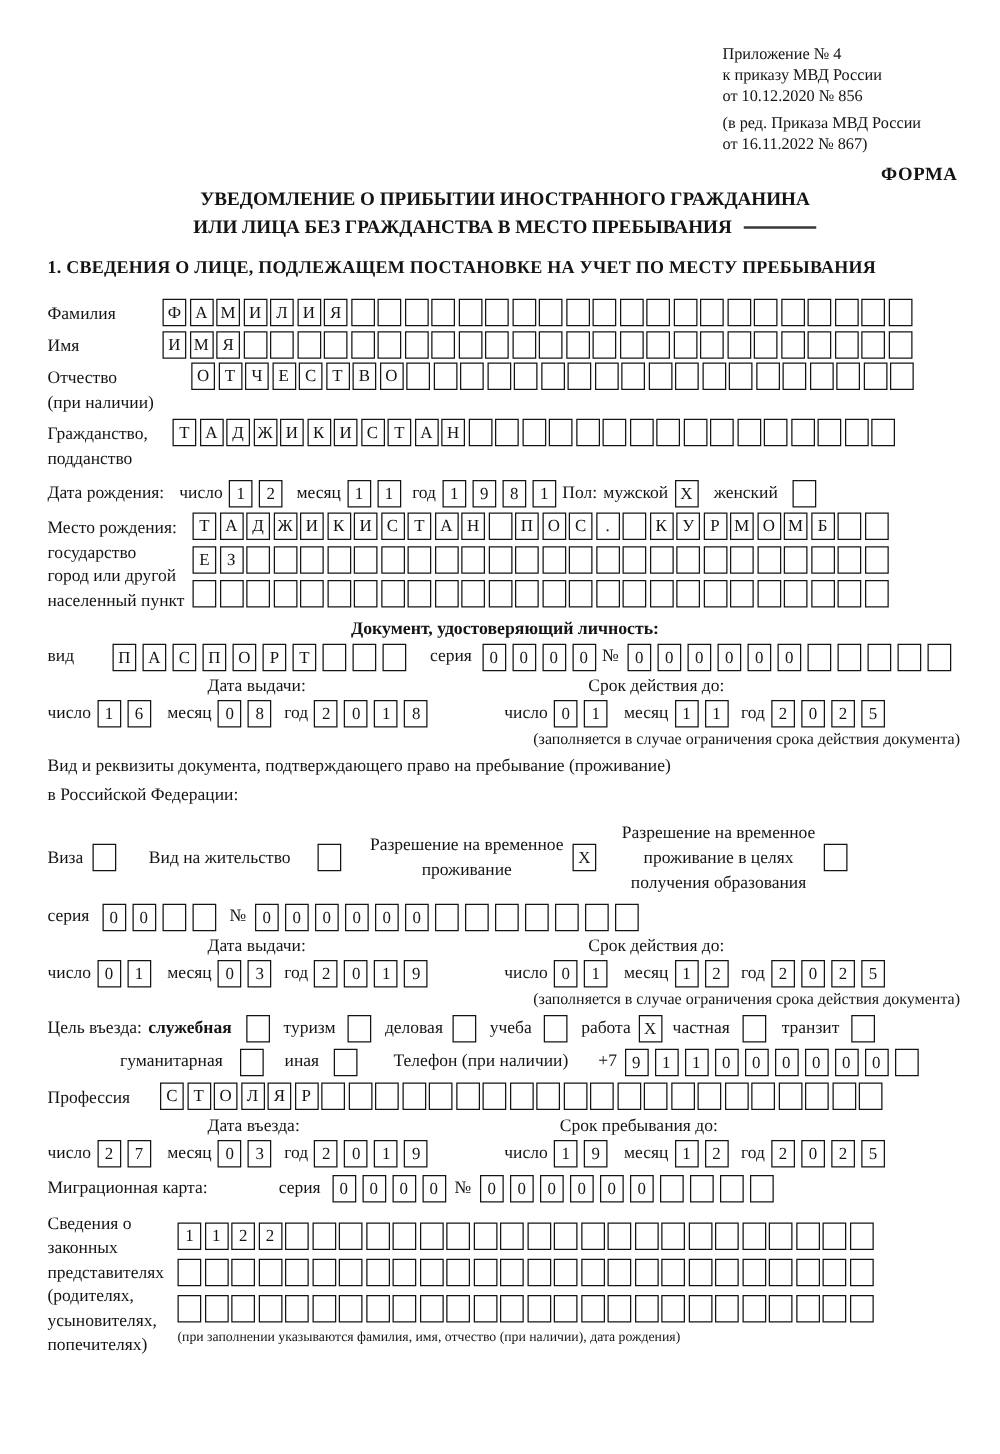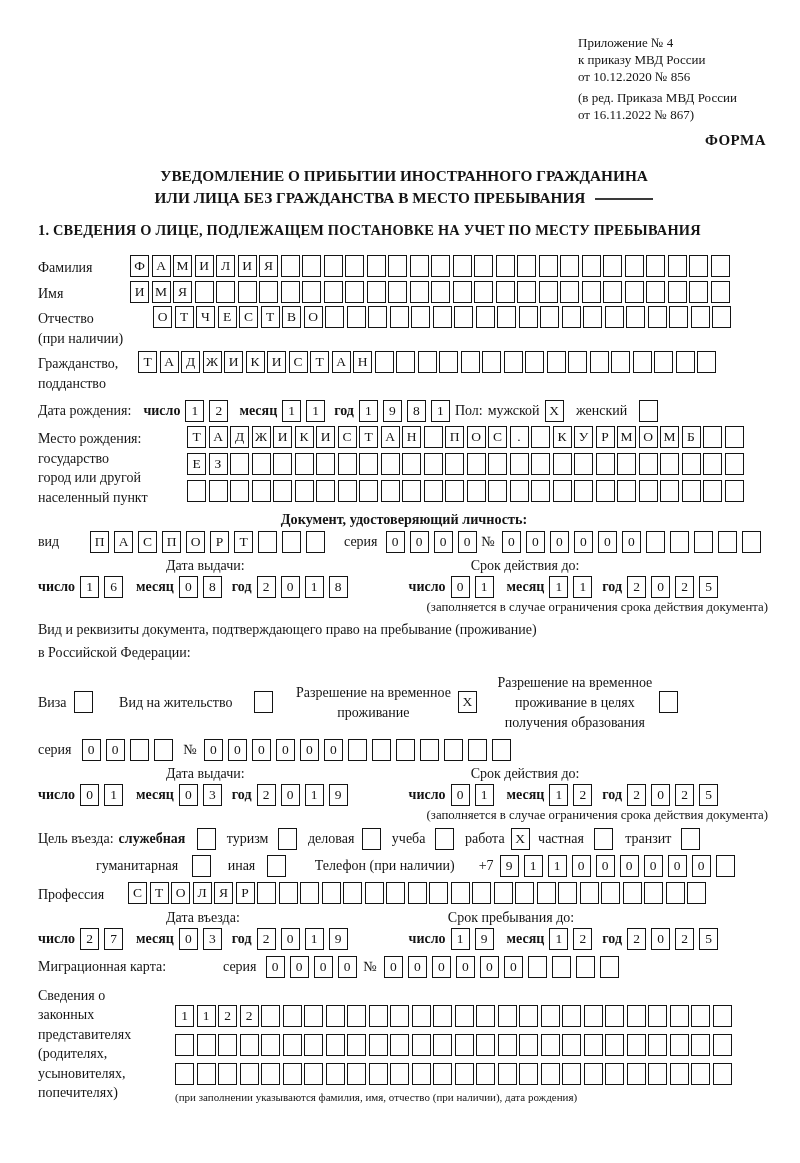--- a/index.html
+++ b/index.html
@@ -6,46 +6,46 @@
   .page{
     width:800px;height:1163px;background:#ffffff;color:#141414;
     font-family:"Liberation Serif","DejaVu Serif",serif;
     font-size:14px;box-sizing:border-box;
     padding:34px 30px 0 38px;overflow:hidden;position:relative;
   }
   .annex{margin-left:auto;width:192px;font-size:13px;line-height:17px;}
   .annex div{white-space:nowrap;}
   .annex .gap{margin-top:4px;}
   .forma{text-align:right;font-weight:bold;font-size:15px;margin-top:9px;padding-right:4px;letter-spacing:.5px;}
-  .title{margin-top:16px;text-align:center;font-weight:bold;font-size:15.3px;line-height:22px;}
+  .title{text-align:center;font-weight:bold;font-size:15.3px;line-height:22px;}
   .uline{display:inline-block;width:58px;border-bottom:2px solid #3a3a3a;margin-left:10px;transform:translateY(-3px);}
   .sec1{margin-top:13px;font-weight:bold;font-size:14.4px;letter-spacing:.2px;}
   .row{display:flex;align-items:flex-start;margin-top:3px;}
   .lbl{flex:none;padding-top:3px;line-height:19.5px;}
   .cells{display:flex;flex:none;}
   .cell{flex:none;width:17px;height:20px;border:1.5px solid #141414;margin-right:2.5px;
         text-align:center;font-size:13.5px;line-height:20px;background:#fff;}
   .gcells .cell{margin-right:5px;}
   .w92{width:92px;} .w115{width:115px;} .w100{width:100px;} .w116{width:116px;} .w90{width:90px;} .w160{width:163px;}
   .iline{display:flex;align-items:center;margin-top:3px;}
   .iline span{flex:none;}
   .dgrp{display:flex;align-items:center;}
-  .dlbl{margin-right:5px;font-weight:bold;}
+  .dlbl{margin-right:5px;}
   .docheader{text-align:center;font-weight:bold;margin-top:4px;font-size:14.2px;}
   .dhead{display:flex;margin-top:5px;font-size:14px;}
   .dh1{margin-left:128px;} .dh2{margin-left:226px;} .dh2b{margin-left:208px;}
   .dateline{display:flex;align-items:center;margin-top:2px;}
   .dl-right{margin-left:56px;}
   .note{text-align:right;font-size:12.8px;margin-top:2px;padding-right:2px;}
   .plain{margin-top:5px;line-height:23px;}
   .visarow{display:flex;align-items:center;margin-top:6px;}
   .visarow .tcenter{text-align:center;line-height:20px;}
   .vbox{margin:0 0 0 7px;}
   .stack{display:flex;flex-direction:column;}
-  .mrow{display:flex;align-items:flex-end;gap:33px;}
+  .mrow{display:flex;align-items:center;}
   .mcol .cells{margin-bottom:5px;}
   .purline{display:flex;align-items:center;margin-top:5px;}
   .bottomnote{font-size:11px;margin-top:6px;white-space:nowrap;}
 </style>
 </head>
 <body>
 
 <div class="page">
 
   <div class="annex">

